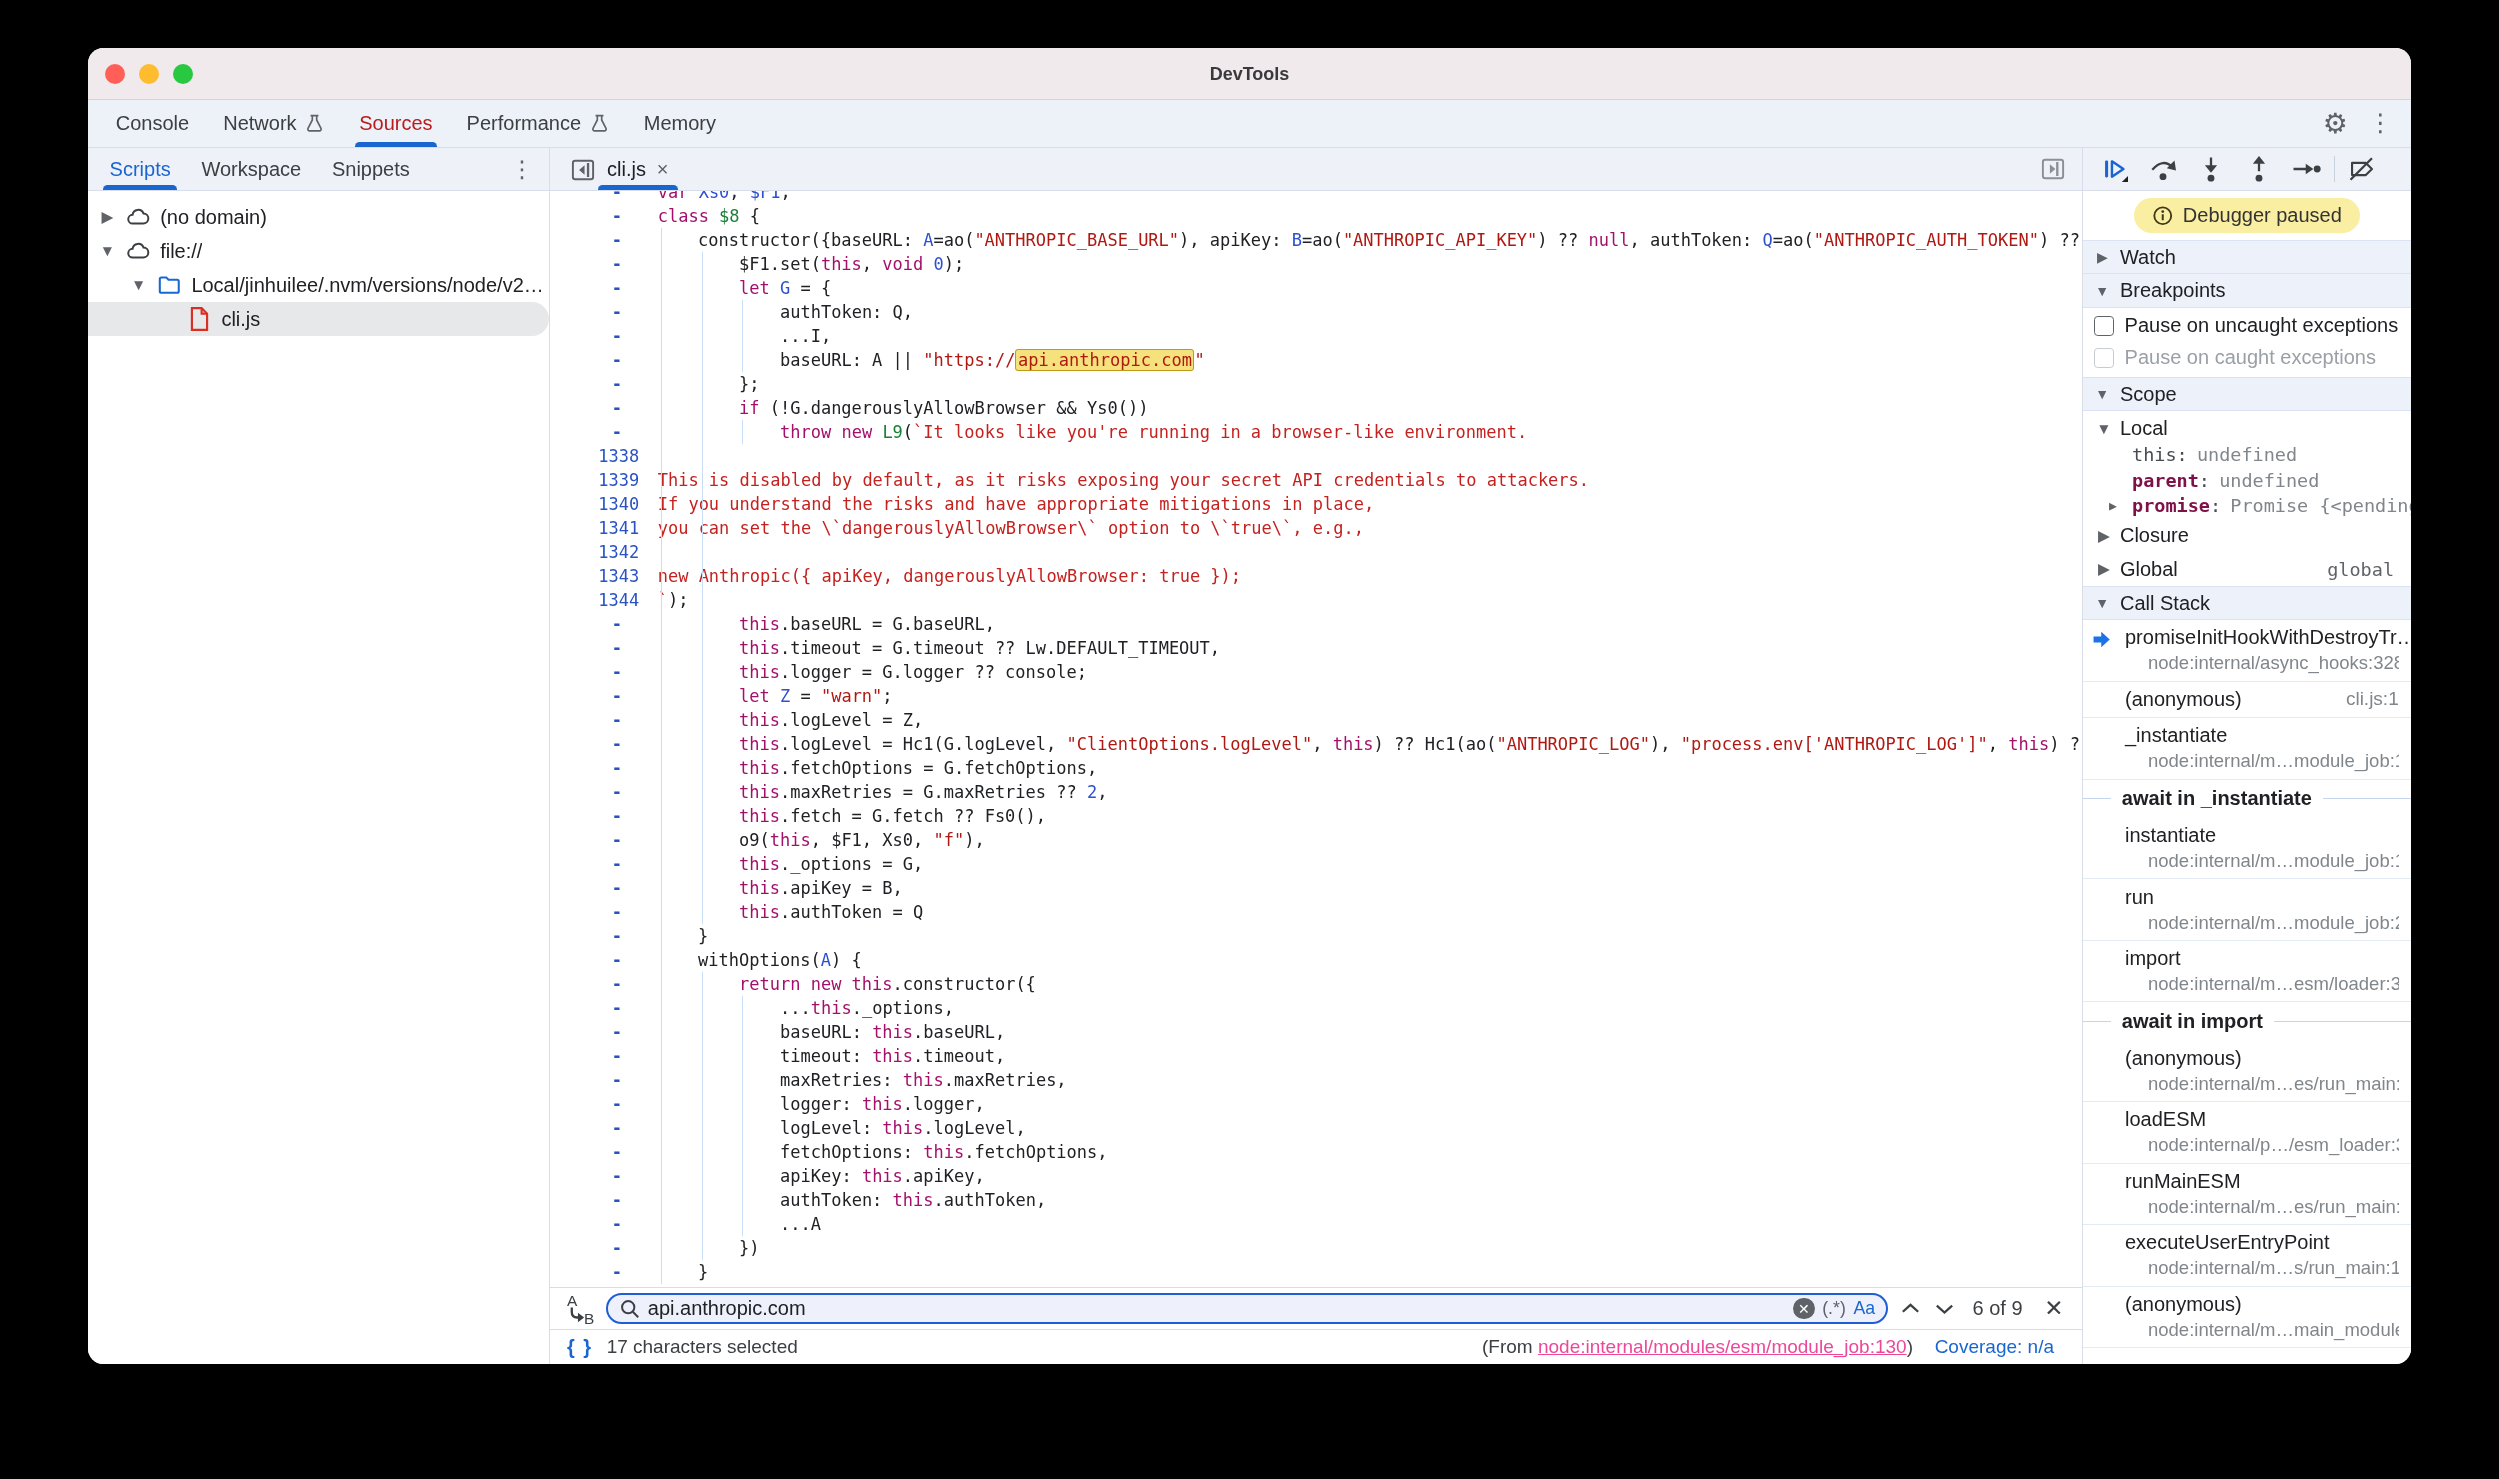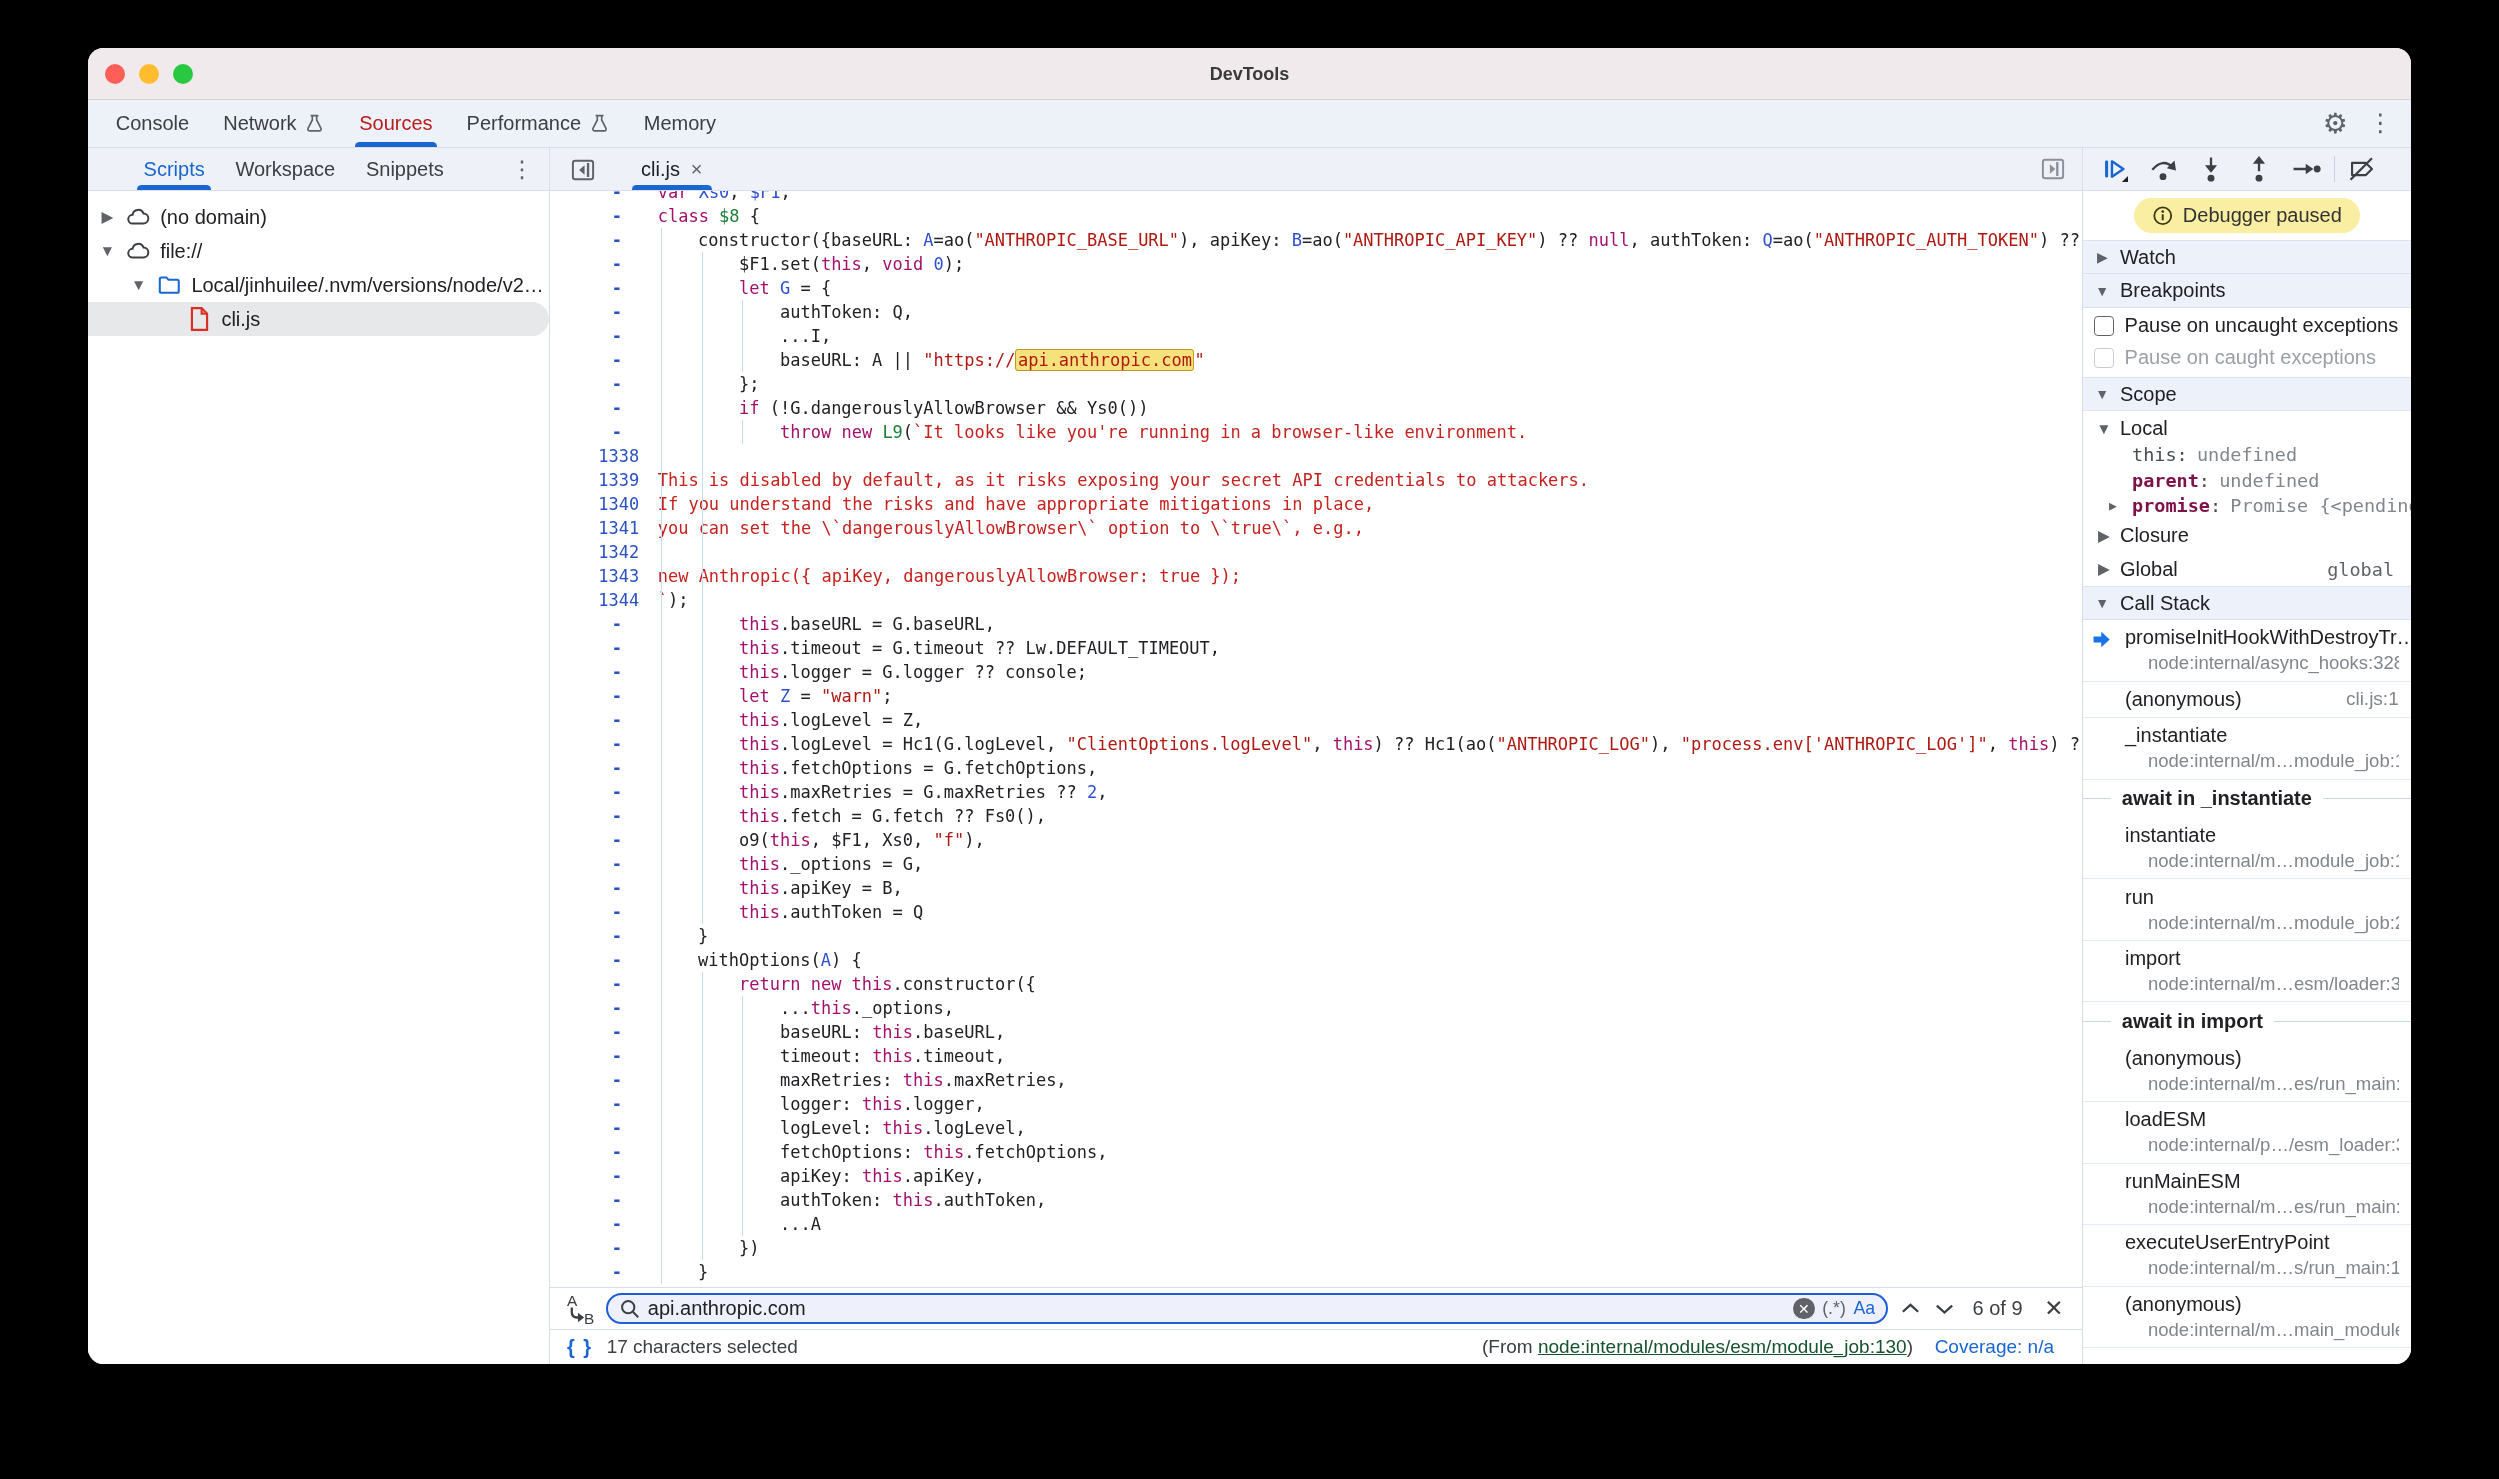--- a/index.html
+++ b/index.html
@@ -25,21 +25,21 @@
   .ttab.sel { color:#b91c1c; font-weight:400; }
   .ttab.sel::after { content:""; position:absolute; left:12.3px; right:12.3px; bottom:0; height:4.6px; background:#1a66d1; border-radius:4.6px 4.6px 0 0; }
   .tb-right { margin-left:auto; display:flex; align-items:center; gap:20px; padding-right:18.5px; color:#5f6368; }
   .gear { font-size:28px; line-height:1; }
   .kebab { font-size:24.6px; line-height:1; letter-spacing:0; }
   
   .cols { flex:1; display:flex; min-height:0; }
   .navigator { width:462px; flex:0 0 auto; border-right:0.8px solid #d7dde9; display:flex; flex-direction:column; background:#fff; }
   .editor { flex:1; min-width:0; display:flex; flex-direction:column; background:#fff; }
   .rightpanel { width:329px; flex:0 0 auto; border-left:0.8px solid #d7dde9; display:flex; flex-direction:column; background:#fff; }
-  .subbar { height:43px; background:#eef1f8; border-bottom:0.8px solid #d7dde9; display:flex; align-items:center; flex:0 0 auto;padding-left:34px; }
+  .subbar { height:43px; background:#eef1f8; border-bottom:0.8px solid #d7dde9; display:flex; align-items:center; flex:0 0 auto; }
   
   .ntab { padding:0 15.4px; font-size:20px; color:#3c4043; height:100%; display:flex; align-items:center; position:relative; }
   .ntab.sel { color:#1a66d1; font-weight:500; }
   .ntab.sel::after { content:""; position:absolute; left:9.2px; right:9.2px; bottom:0; height:4.6px; background:#1a66d1; border-radius:4.6px 4.6px 0 0; }
   .nav-kebab { margin-left:auto; padding-right:15.4px; color:#5f6368; font-size:23px; }
   
   .tree { padding-top:9.2px; font-size:20px; color:#202124; }
   .trow { height:34px; display:flex; align-items:center; gap:9.2px; padding-right:7.7px; }
   .trow.sel { background:#e7e8ea; border-radius:0 17px 17px 0; }
   .caret { width:17px; text-align:center; color:#5f6368; font-size:15.4px; flex:0 0 auto; }
@@ -69,21 +69,21 @@
   .searchbox input { flex:1; border:none; outline:none; background:transparent; font-size:20px; color:#202124; font-family:"Liberation Sans", sans-serif; min-width:0; }
   .sb-regex { font-size:17.7px; color:#5f6368; }
   .sb-case { font-size:17.7px; color:#1a66d1; font-weight:500; }
   .clearbtn { width:21.5px; height:21.5px; border-radius:50%; background:#5f6368; color:#fff; font-size:14px; display:flex; align-items:center; justify-content:center; flex:0 0 auto; }
   .count { font-size:20px; color:#3c4043; white-space:nowrap; margin:0 6.2px; }
   .closex { font-size:23px; color:#3c4043; padding:0 4.6px; }
   
   .statusrow { flex:0 0 auto; height:35px; border-top:0.8px solid #d7dde9; display:flex; align-items:center; padding:0 28px 0 17px; gap:14px; font-size:19px; color:#3c4043; background:#fff; }
   .pp { color:#1a66d1; font-weight:700; font-size:20px; letter-spacing:1.5px; }
   .spacer { flex:1; }
-  .fromlink { color:#14532d; text-decoration:underline;margin-top:31px; }
+  .fromlink { color:#ec4899; text-decoration:underline;margin-top:31px; }
   .coverage { color:#1a66d1; margin-left:7.7px; }
   
   .dbg-controls { justify-content:flex-start; gap:0; padding:0 7.7px; }
   .dbgbtn { width:48px; height:100%; display:flex; align-items:center; justify-content:center; }
   .vsep { width:0.8px; height:26px; background:#c9d0dd; margin:0 3.1px; }
   .paused { height:49px; display:flex; align-items:center; justify-content:center; flex:0 0 auto; }
   .paused-pill { background:#f9eea1; border-radius:20px; padding:6.2px 18.5px; display:flex; align-items:center; gap:9.2px; font-size:20px; color:#333; }
   .sechdr { height:34px; background:#edf1fa; border-top:0.8px solid #dbe3f2; border-bottom:0.8px solid #dbe3f2; display:flex; align-items:center; gap:9.2px; padding:0 10.8px; font-size:20px; color:#202124; flex:0 0 auto; }
   .sechdr .caret { font-size:14px; }
   .bp-item { display:flex; align-items:center; gap:10.8px; padding:6.2px 10.8px 3.1px 10.8px; font-size:20px; color:#202124; }

